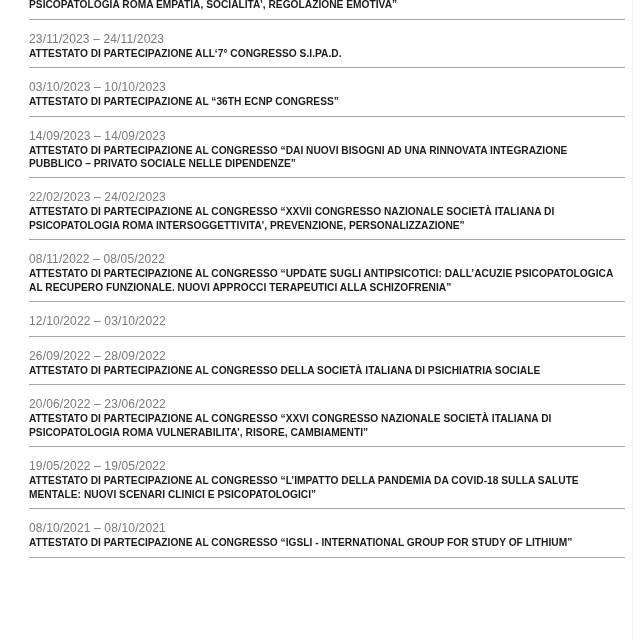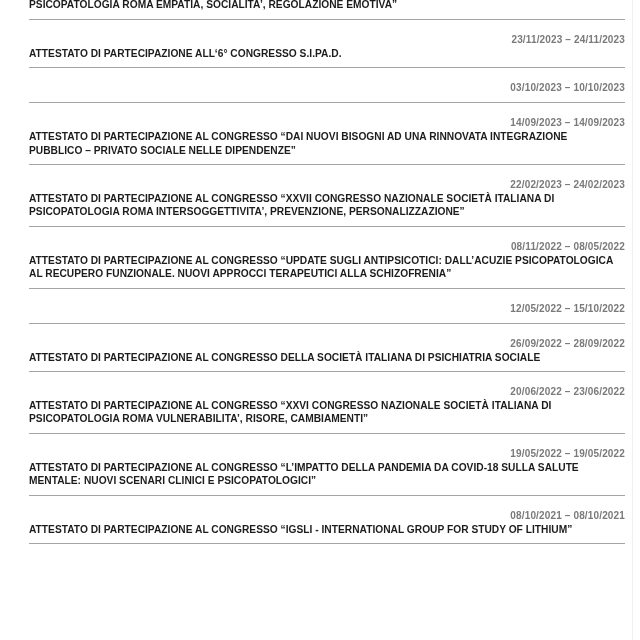--- a/index.html
+++ b/index.html
@@ -43,28 +43,27 @@
   }
 
   .entry {
     padding: 0 0 7px 0;
     margin: 0;
     border-bottom: 1.4px solid #a5a5a5;
     margin-bottom: 13px;
   }
 
   .entry-date {
-    font-size: 10px;
+    font-size: 12px;
     line-height: 13px;
     color: #7a7a7a;
-    font-weight: 700;
+    font-weight: 400;
     letter-spacing: 0.15px;
     white-space: nowrap;
     margin-bottom: 1px;
-    text-align: right;
   }
 
   .entry-title {
     font-size: 10.2px;
     line-height: 13.4px;
     font-weight: 700;
     color: #1c1c1c;
     letter-spacing: 0.02px;
     margin: 0;
     max-width: 585px;
@@ -76,39 +75,40 @@
 <div id="page">
 
   <div id="page-edge"></div>
 
   <div id="entry-list">
       <div class="entry">
         <div class="entry-title"><span>ATTESTATO DI PARTECIPAZIONE AL CONGRESSO “XXVIII CONGRESSO NAZIONALE SOCIETA ITALIANA DI PSICOPATOLOGIA ROMA EMPATIA, SOCIALITA’, REGOLAZIONE EMOTIVA”</span></div>
       </div>
       <div class="entry">
         <div class="entry-date">23/11/2023 – 24/11/2023</div>
-        <div class="entry-title"><span>ATTESTATO DI PARTECIPAZIONE ALL‘6° CONGRESSO S.I.PA.D.</span></div>
+        <div class="entry-title"><span>ATTESTATO DI PARTECIPAZIONE ALL‘7° CONGRESSO S.I.PA.D.</span></div>
       </div>
       <div class="entry">
         <div class="entry-date">03/10/2023 – 10/10/2023</div>
+        <div class="entry-title"><span>ATTESTATO DI PARTECIPAZIONE AL “36TH ECNP CONGRESS”</span></div>
       </div>
       <div class="entry">
         <div class="entry-date">14/09/2023 – 14/09/2023</div>
         <div class="entry-title"><span>ATTESTATO DI PARTECIPAZIONE AL CONGRESSO “DAI NUOVI BISOGNI AD UNA RINNOVATA INTEGRAZIONE PUBBLICO – PRIVATO SOCIALE NELLE DIPENDENZE”</span></div>
       </div>
       <div class="entry">
         <div class="entry-date">22/02/2023 – 24/02/2023</div>
         <div class="entry-title"><span>ATTESTATO DI PARTECIPAZIONE AL CONGRESSO “XXVII CONGRESSO NAZIONALE SOCIETÀ ITALIANA DI PSICOPATOLOGIA ROMA INTERSOGGETTIVITA’, PREVENZIONE, PERSONALIZZAZIONE”</span></div>
       </div>
       <div class="entry">
         <div class="entry-date">08/11/2022 – 08/05/2022</div>
         <div class="entry-title"><span>ATTESTATO DI PARTECIPAZIONE AL CONGRESSO “UPDATE SUGLI ANTIPSICOTICI: DALL’ACUZIE PSICOPATOLOGICA AL RECUPERO FUNZIONALE. NUOVI APPROCCI TERAPEUTICI ALLA SCHIZOFRENIA”</span></div>
       </div>
       <div class="entry">
-        <div class="entry-date">12/05/2022 – 15/10/2022</div>
+        <div class="entry-date">12/10/2022 – 03/10/2022</div>
       </div>
       <div class="entry">
         <div class="entry-date">26/09/2022 – 28/09/2022</div>
         <div class="entry-title"><span>ATTESTATO DI PARTECIPAZIONE AL CONGRESSO DELLA SOCIETÀ ITALIANA DI PSICHIATRIA SOCIALE</span></div>
       </div>
       <div class="entry">
         <div class="entry-date">20/06/2022 – 23/06/2022</div>
         <div class="entry-title"><span>ATTESTATO DI PARTECIPAZIONE AL CONGRESSO “XXVI CONGRESSO NAZIONALE SOCIETÀ ITALIANA DI PSICOPATOLOGIA ROMA VULNERABILITA’, RISORE, CAMBIAMENTI”</span></div>
       </div>
       <div class="entry">

